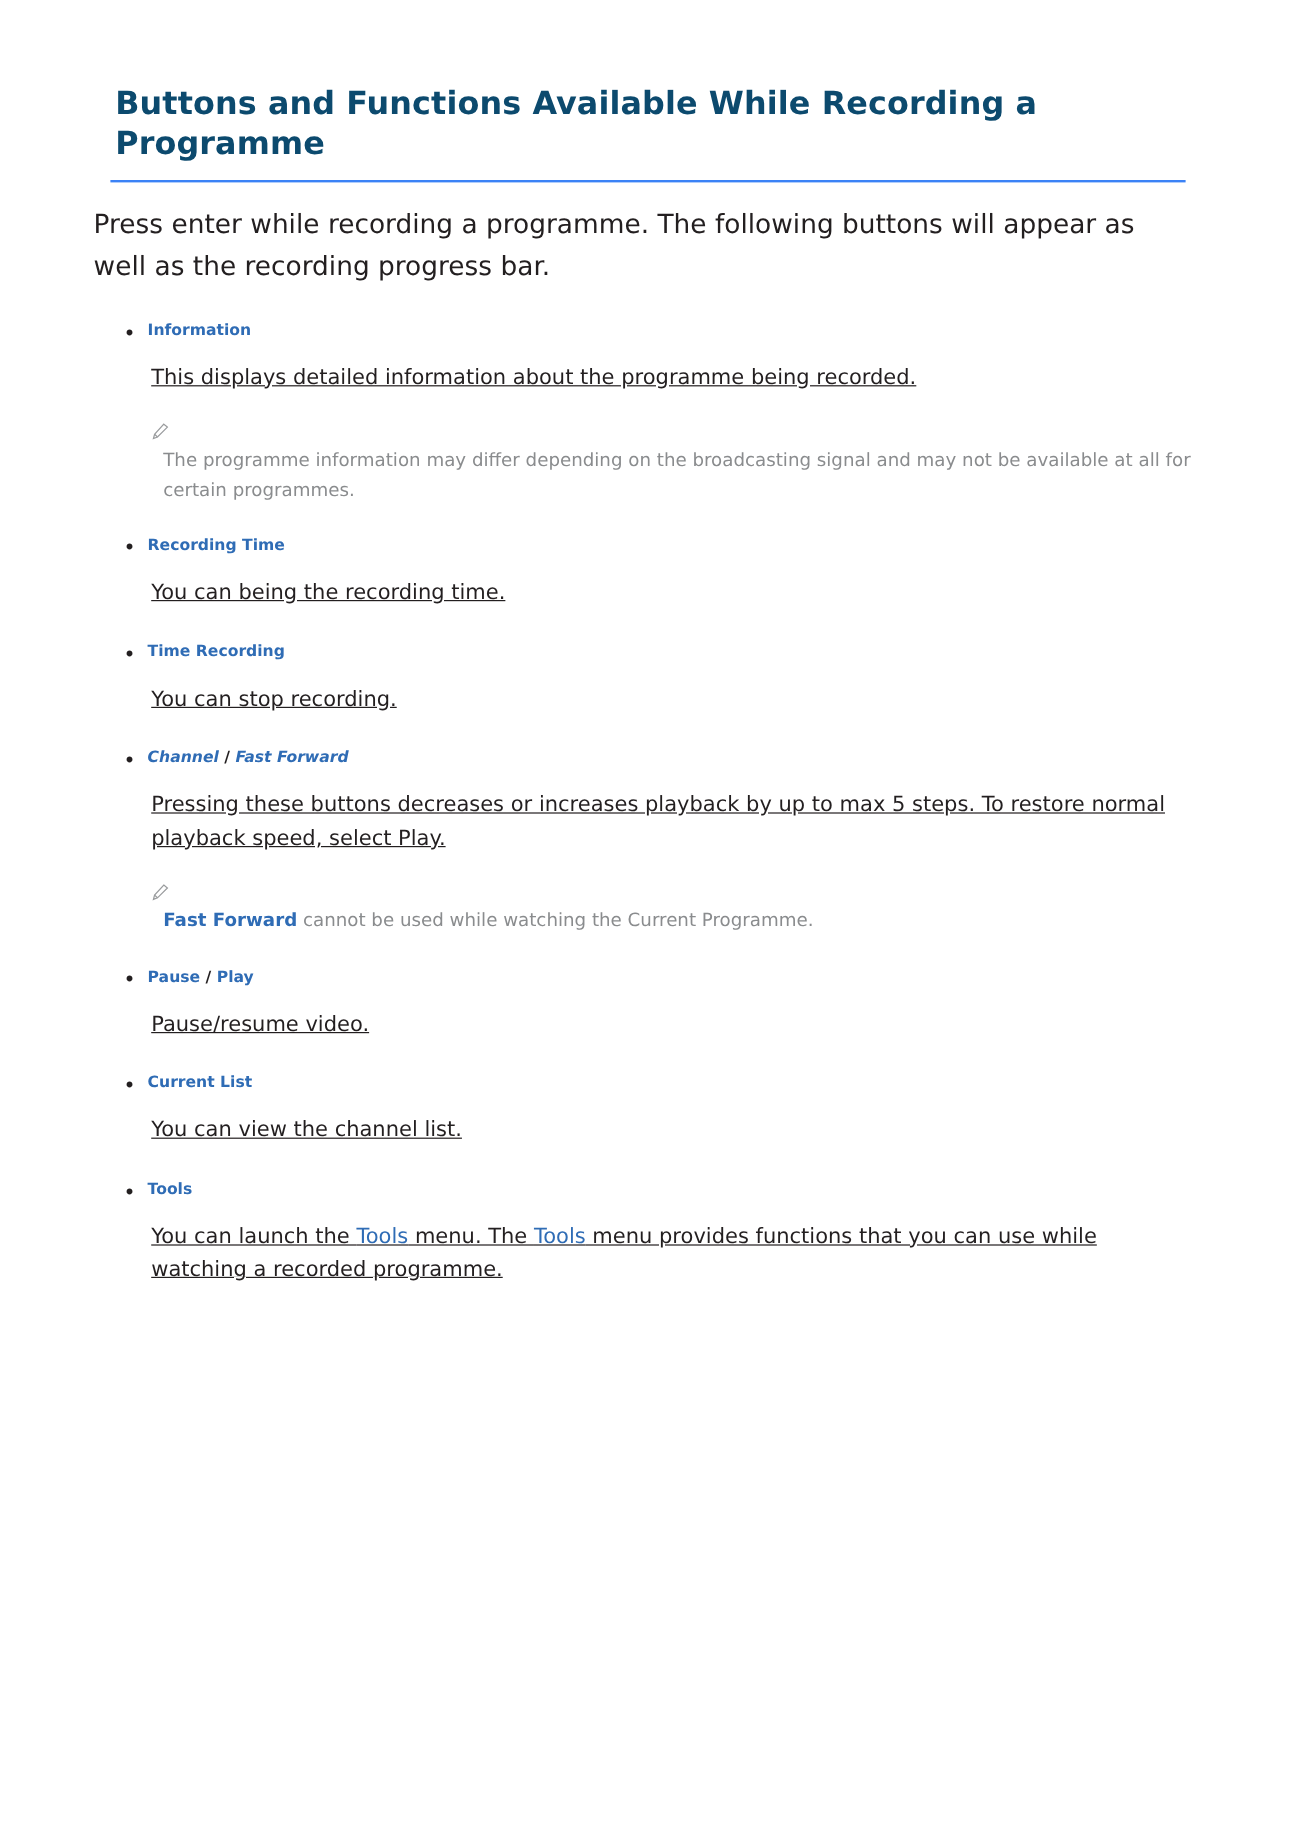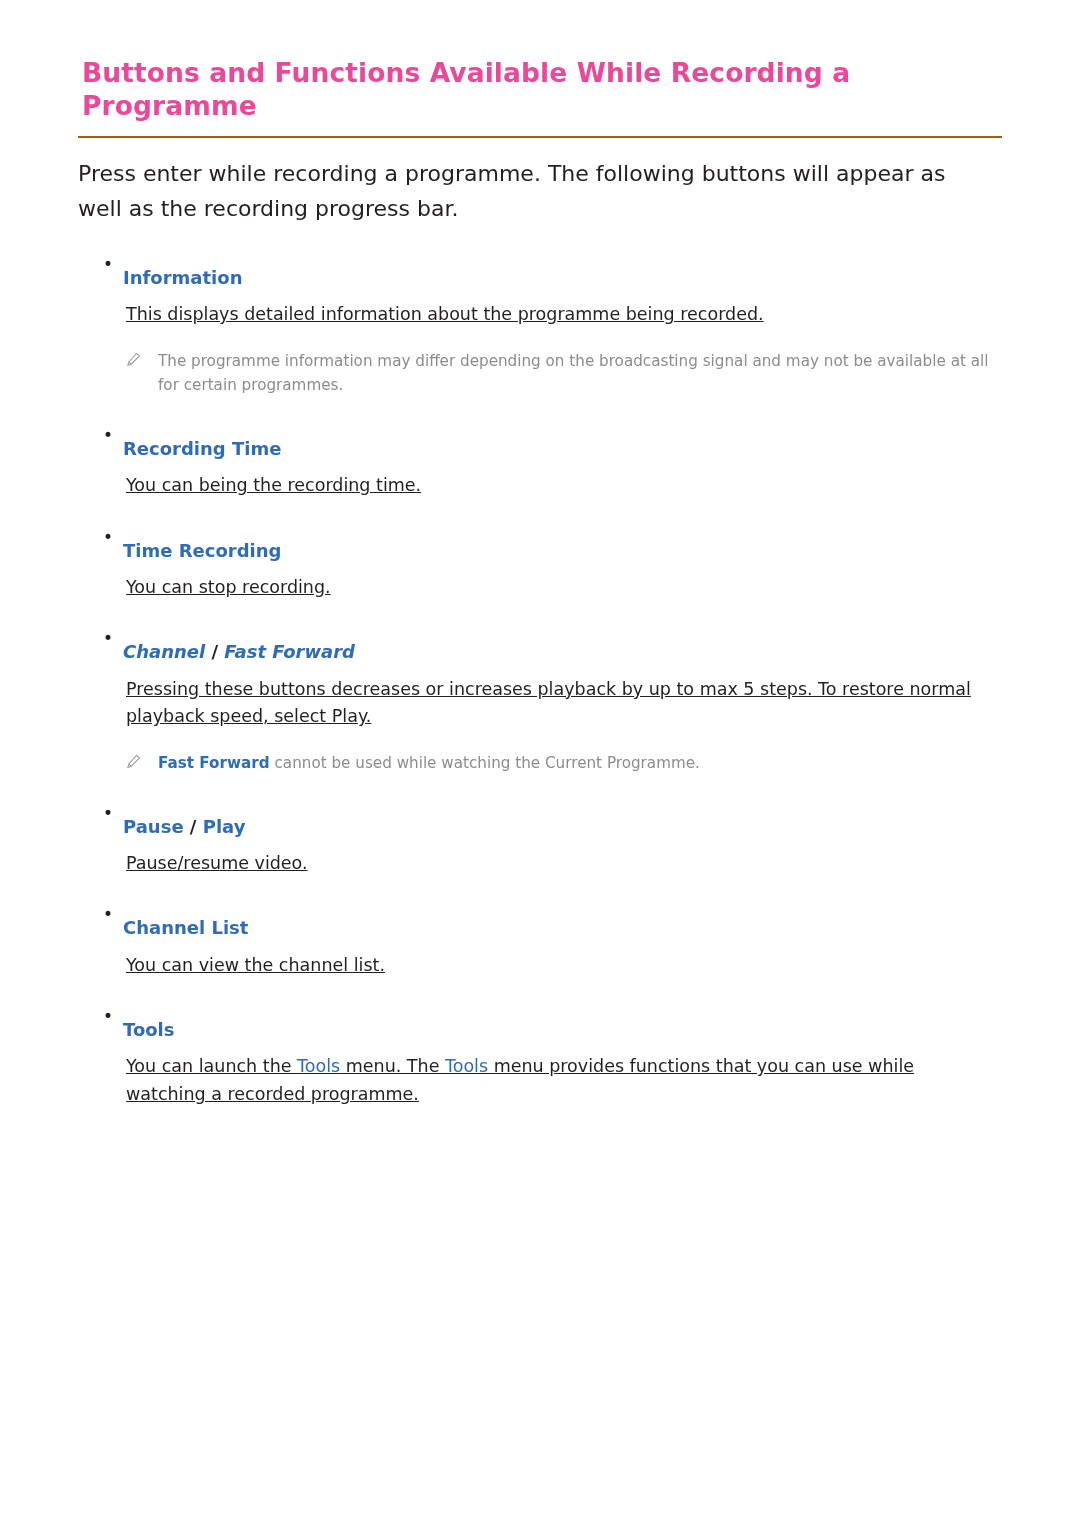--- a/index.html
+++ b/index.html
@@ -19,24 +19,24 @@
     position: absolute;
     left: 0; top: 0;
     width: 1080px;
     height: 1527px;
     box-sizing: border-box;
     padding: 56px 78px 0 78px;
   }
   h1.title {
     font-size: 26.5px;
     font-weight: bold;
-    color: #ec4899;
-    margin: 0;
+    color: #0c4a6e;
+    margin: 14px;
     padding: 0 0 14px 4px;
-    border-bottom: 2px solid #a16207;
+    border-bottom: 2px solid #3b82f6;
     letter-spacing: 0.1px;
     line-height: 1.25;
   }
   .intro {
     font-size: 22px;
     line-height: 1.58;
     color: #231f20;
     margin: 19px 0 0 0;
     padding: 0 6px 0 0;
   }
@@ -48,26 +48,25 @@
   .bullet-dot {
     width: 16px;
     min-width: 16px;
     text-align: center;
     font-size: 17px;
     line-height: 1.4;
     color: #231f20;
     padding-left: 22px;
   }
   .bullet-label {
-    font-size: 18px;
+    font-size: 13px;
     font-weight: bold;
     color: #2f6cb5;
     line-height: 1.4;
     padding-left: 7px;
-    margin-top: 12px;
   }
   .bullet-label .sep {
     color: #231f20;
     font-weight: bold;
   }
   .bullet-label .ital {
     font-style: italic;
   }
   .body-text {
     font-size: 17.5px;
@@ -77,20 +76,21 @@
     padding-left: 48px;
     padding-right: 6px;
     text-decoration: underline;
   }
   .note-row {
     display: flex;
     align-items: flex-start;
     margin-top: 20px;
     padding-left: 48px;
     padding-right: 4px;
+    flex-direction: column;
   }
   .note-icon {
     width: 22px;
     min-width: 22px;
     padding-top: 3px;
     color: #8a8c8e;
   }
   .note-text {
     font-size: 15.2px;
     line-height: 1.62;
@@ -158,21 +158,21 @@
   </div>
 
   <div class="bullet-row">
     <span class="bullet-dot">•</span>
     <span class="bullet-label"><span>Pause</span><span class="sep"> / </span><span>Play</span></span>
   </div>
   <p class="body-text">Pause/resume video.</p>
 
   <div class="bullet-row">
     <span class="bullet-dot">•</span>
-    <span class="bullet-label">Channel List</span>
+    <span class="bullet-label">Current List</span>
   </div>
   <p class="body-text">You can view the channel list.</p>
 
   <div class="bullet-row">
     <span class="bullet-dot">•</span>
     <span class="bullet-label">Tools</span>
   </div>
   <p class="body-text"><span>You can launch the </span><span class="inline-kw">Tools</span><span> menu. The </span><span class="inline-kw">Tools</span><span> menu provides functions that you can use while watching a recorded programme.</span></p>
 
 </div>

